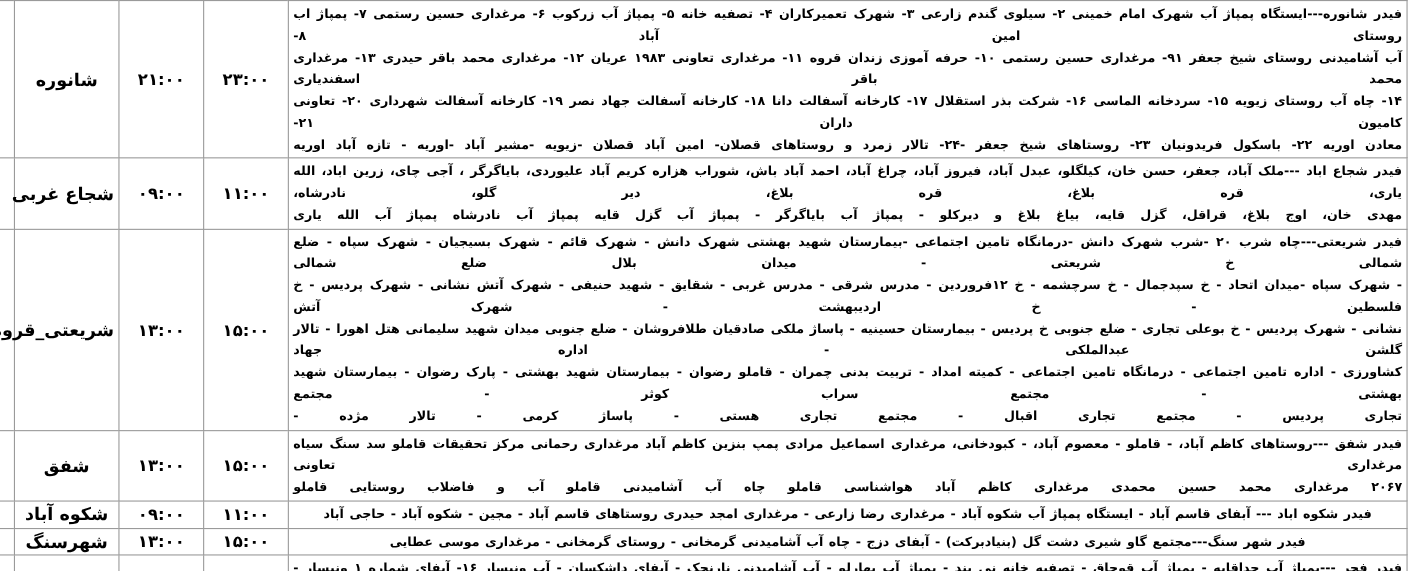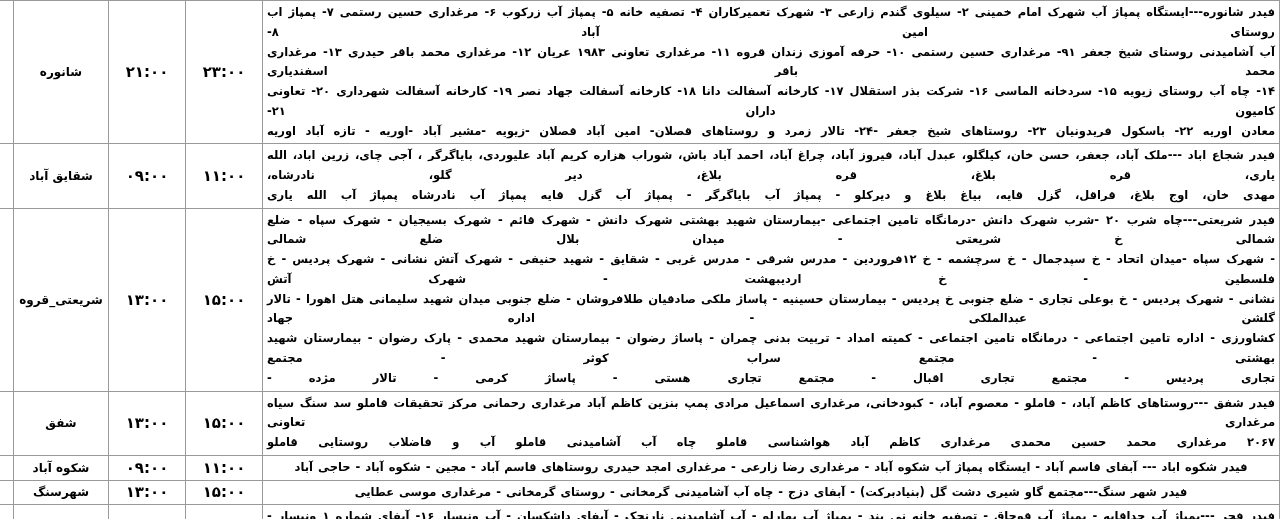--- a/index.html
+++ b/index.html
@@ -49,21 +49,21 @@
   .cell-desc.single-line {
     text-align: left;
     text-align-last: center;
   }
   .cell-time, .cell-feeder, .cell-city {
     text-align: center;
     font-size: 15px;
     font-weight: bold;
     white-space: nowrap;
   }
-  .cell-feeder { font-size: 12px; }
+  .cell-feeder { font-size: 16px; }
   .cell-city { font-size: 12px; }
   .desc-line { display: block; }
 </style>
 </head>
 <body>
 
 <table id="outage-table">
   <tbody>
 
     <tr>
@@ -79,30 +79,30 @@
       <td class="col-city cell-city">قروه</td>
     </tr>
 
     <tr>
       <td class="col-desc cell-desc">
         <span class="desc-line">فیدر شجاع اباد ---ملک آباد، جعفر، حسن خان، کیلگلو، عبدل آباد، فیروز آباد، چراغ آباد، احمد آباد باش، شوراب هزاره کریم آباد علیوردی، بایاگرگر ، آجی چای، زرین اباد، الله یاری، قره بلاغ، قره بلاغ، دیر گلو، نادرشاه،</span>
         <span class="desc-line">مهدی خان، اوج بلاغ، قراقل، گزل قایه، بیاغ بلاغ و دیرکلو - پمپاژ آب بایاگرگر  - پمپاژ آب گزل قایه    پمپاژ آب نادرشاه     پمپاژ آب الله یاری</span>
       </td>
       <td class="col-end cell-time">۱۱:۰۰</td>
       <td class="col-start cell-time">۰۹:۰۰</td>
-      <td class="col-feeder cell-feeder">شقایق آباد</td>
+      <td class="col-feeder cell-feeder">شجاع غربی</td>
       <td class="col-city cell-city">قروه</td>
     </tr>
 
     <tr>
       <td class="col-desc cell-desc">
         <span class="desc-line">فیدر شریعتی---چاه شرب ۲۰ -شرب شهرک دانش -درمانگاه تامین اجتماعی -بیمارستان شهید بهشتی  شهرک دانش - شهرک قائم - شهرک بسیجیان - شهرک سپاه  - ضلع شمالی خ شریعتی - میدان بلال ضلع شمالی</span>
         <span class="desc-line">- شهرک سپاه -میدان اتحاد - خ سپدجمال - خ سرچشمه - خ ۱۲فروردین - مدرس شرقی - مدرس غربی - شقایق - شهید حنیفی - شهرک آتش نشانی - شهرک پردیس - خ فلسطین - خ اردیبهشت - شهرک آتش</span>
         <span class="desc-line">نشانی - شهرک پردیس - خ بوعلی تجاری - ضلع جنوبی خ پردیس - بیمارستان حسینیه - پاساژ ملکی صادقیان طلافروشان - ضلع جنوبی میدان شهید سلیمانی هتل اهورا - تالار گلشن عبدالملکی - اداره جهاد</span>
-        <span class="desc-line">کشاورزی - اداره تامین اجتماعی - درمانگاه تامین اجتماعی - کمیته امداد - تربیت بدنی چمران - پاساژ رضوان - بیمارستان شهید محمدی - پارک رضوان - بیمارستان شهید بهشتی - مجتمع سراب کوثر - مجتمع</span>
+        <span class="desc-line">کشاورزی - اداره تامین اجتماعی - درمانگاه تامین اجتماعی - کمیته امداد - تربیت بدنی چمران - قاملو رضوان - بیمارستان شهید بهشتی - پارک رضوان - بیمارستان شهید بهشتی - مجتمع سراب کوثر - مجتمع</span>
         <span class="desc-line">تجاری پردیس - مجتمع تجاری اقبال - مجتمع تجاری هستی - پاساژ کرمی - تالار مژده -</span>
       </td>
       <td class="col-end cell-time">۱۵:۰۰</td>
       <td class="col-start cell-time">۱۳:۰۰</td>
       <td class="col-feeder cell-feeder">شریعتی_قروه</td>
       <td class="col-city cell-city">قروه</td>
     </tr>
 
     <tr>
       <td class="col-desc cell-desc">

